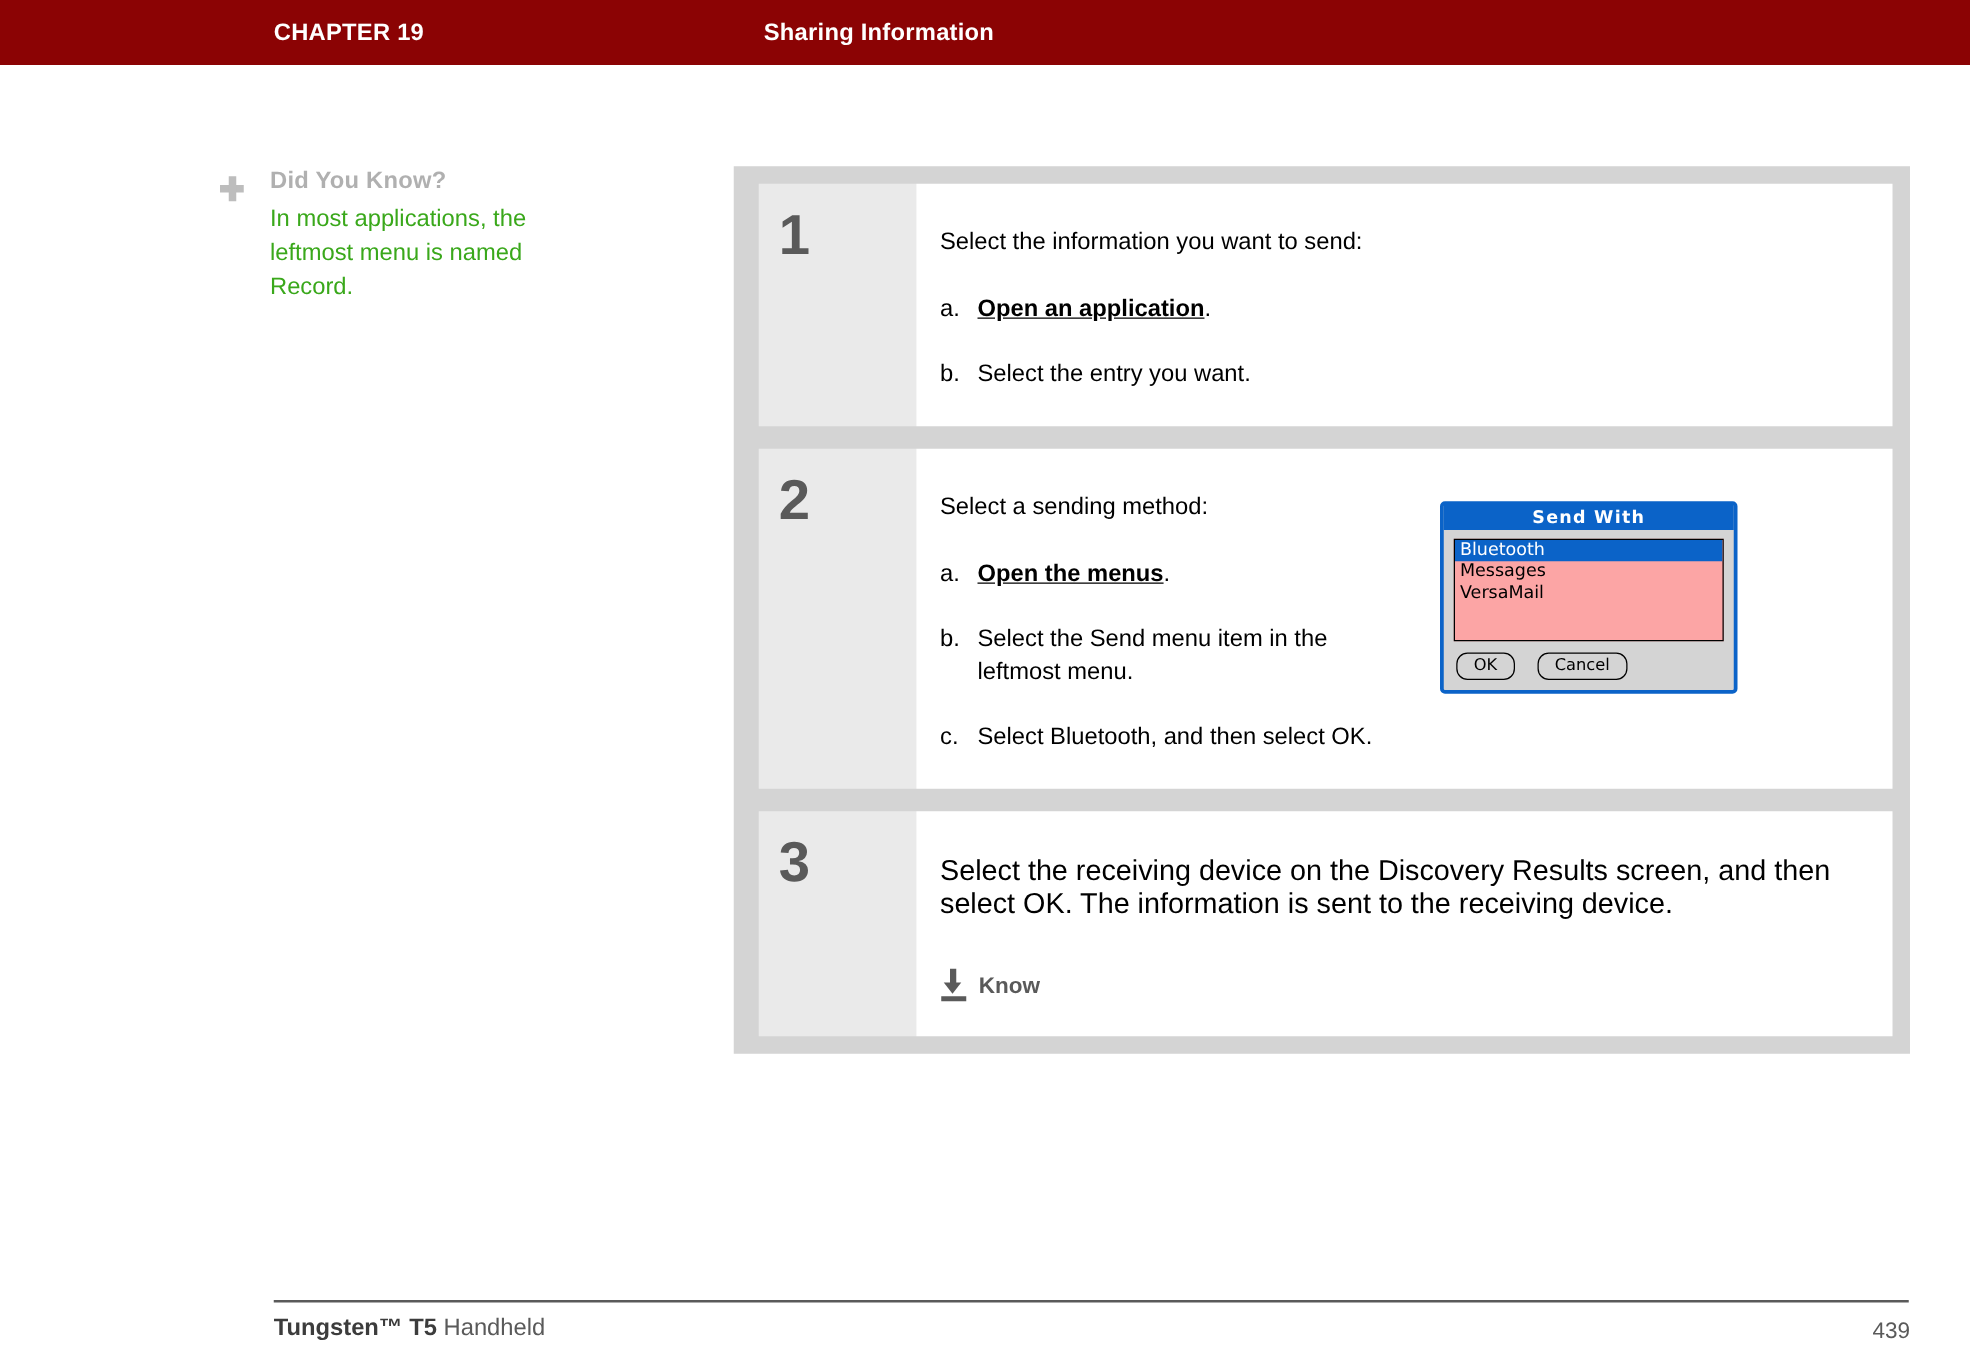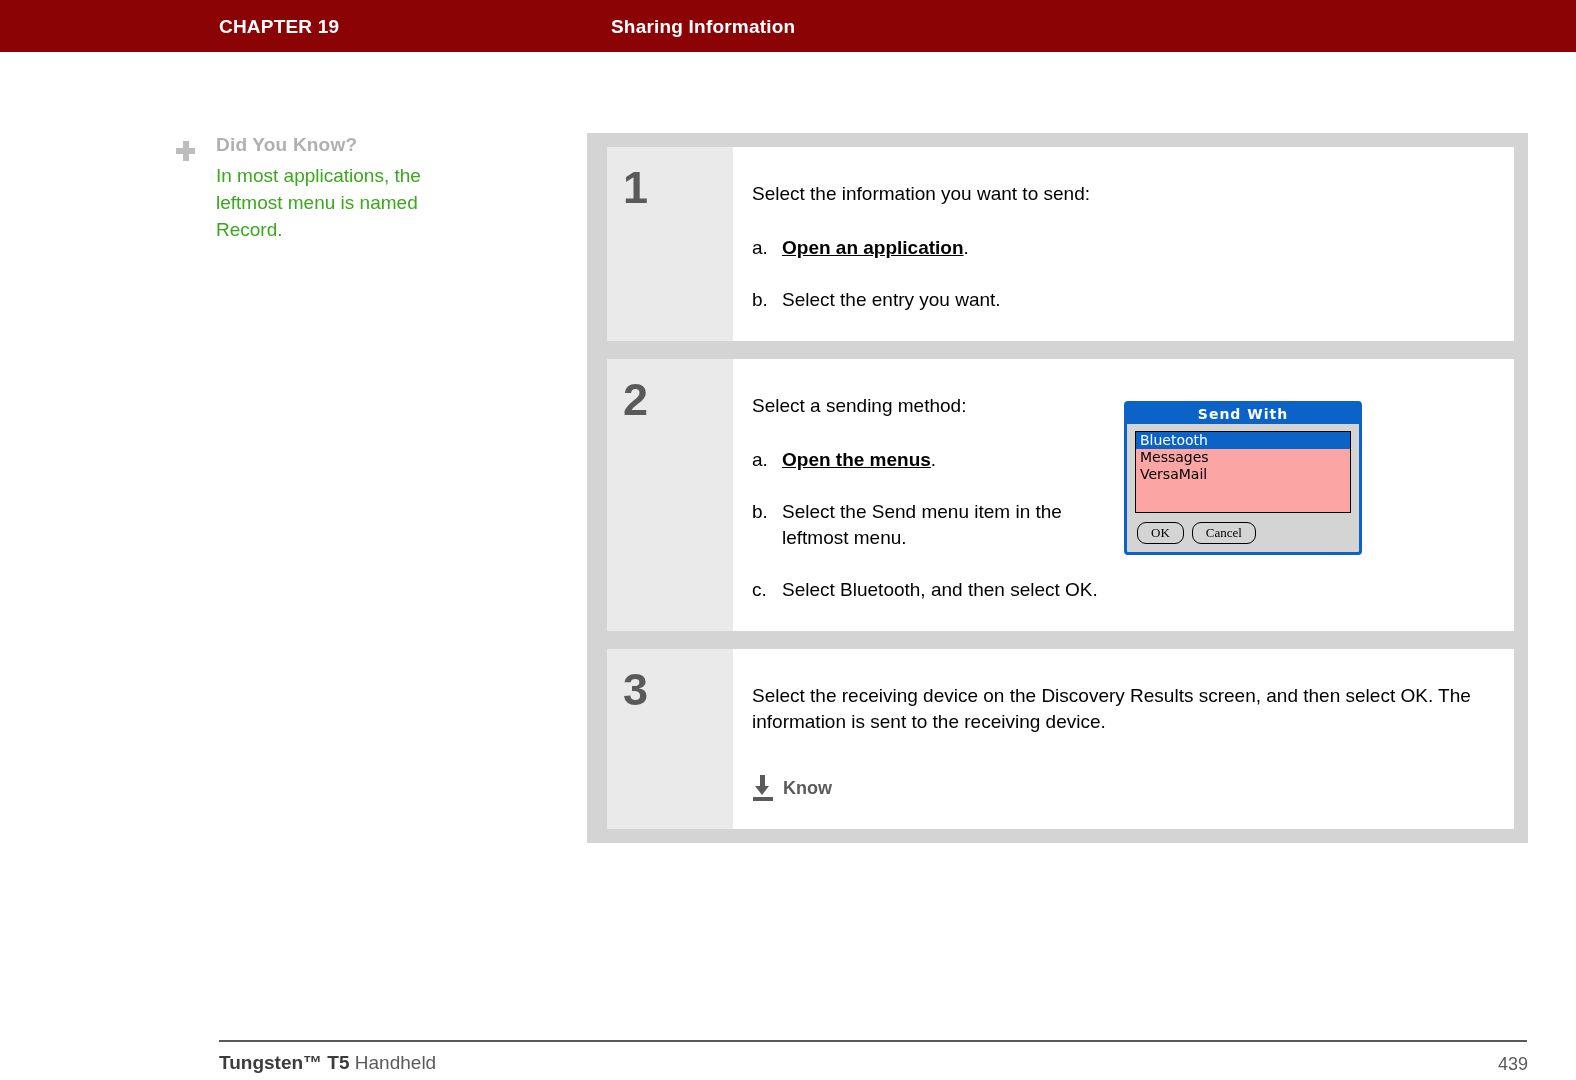--- a/index.html
+++ b/index.html
@@ -153,38 +153,38 @@
   }
   .substep-text {
     flex: 1 1 auto;
   }
   .substep-text .link {
     font-weight: bold;
     text-decoration: underline;
     color: #000000;
   }
   .step-body-wide {
-    font-size: 19px;
+    font-size: 23px;
     color: #000000;
     line-height: 26px;
     margin: 0;
     max-width: 790px;
   }
 
   
   .step2-flex {
     display: flex;
     align-items: flex-start;
   }
   .step2-text {
     width: 360px;
     flex: 0 0 360px;
   }
   .step2-device {
-    margin-left: 12px;
+    margin-left: 40px;
     margin-top: 8px;
   }
 
   
   .palm-dialog {
     width: 238px;
     background: #d4d4d4;
     border: 3px solid #0b63c8;
     border-radius: 4px;
     box-sizing: border-box;
@@ -218,22 +218,21 @@
     white-space: nowrap;
   }
   .palm-list-item.selected {
     background: #0b63c8;
     color: #ffffff;
   }
   .palm-buttons {
     margin-top: 9px;
     padding-left: 10px;
     display: flex;
-    gap: 8px;
-    font-family: Liberation Serif, serif;
+    gap: 18px;
   }
   .palm-button {
     border: 1px solid #000000;
     border-radius: 9px;
     background: #d4d4d4;
     font-size: 13px;
     line-height: 15px;
     padding: 2px 13px 3px 13px;
     color: #000000;
     white-space: nowrap;

